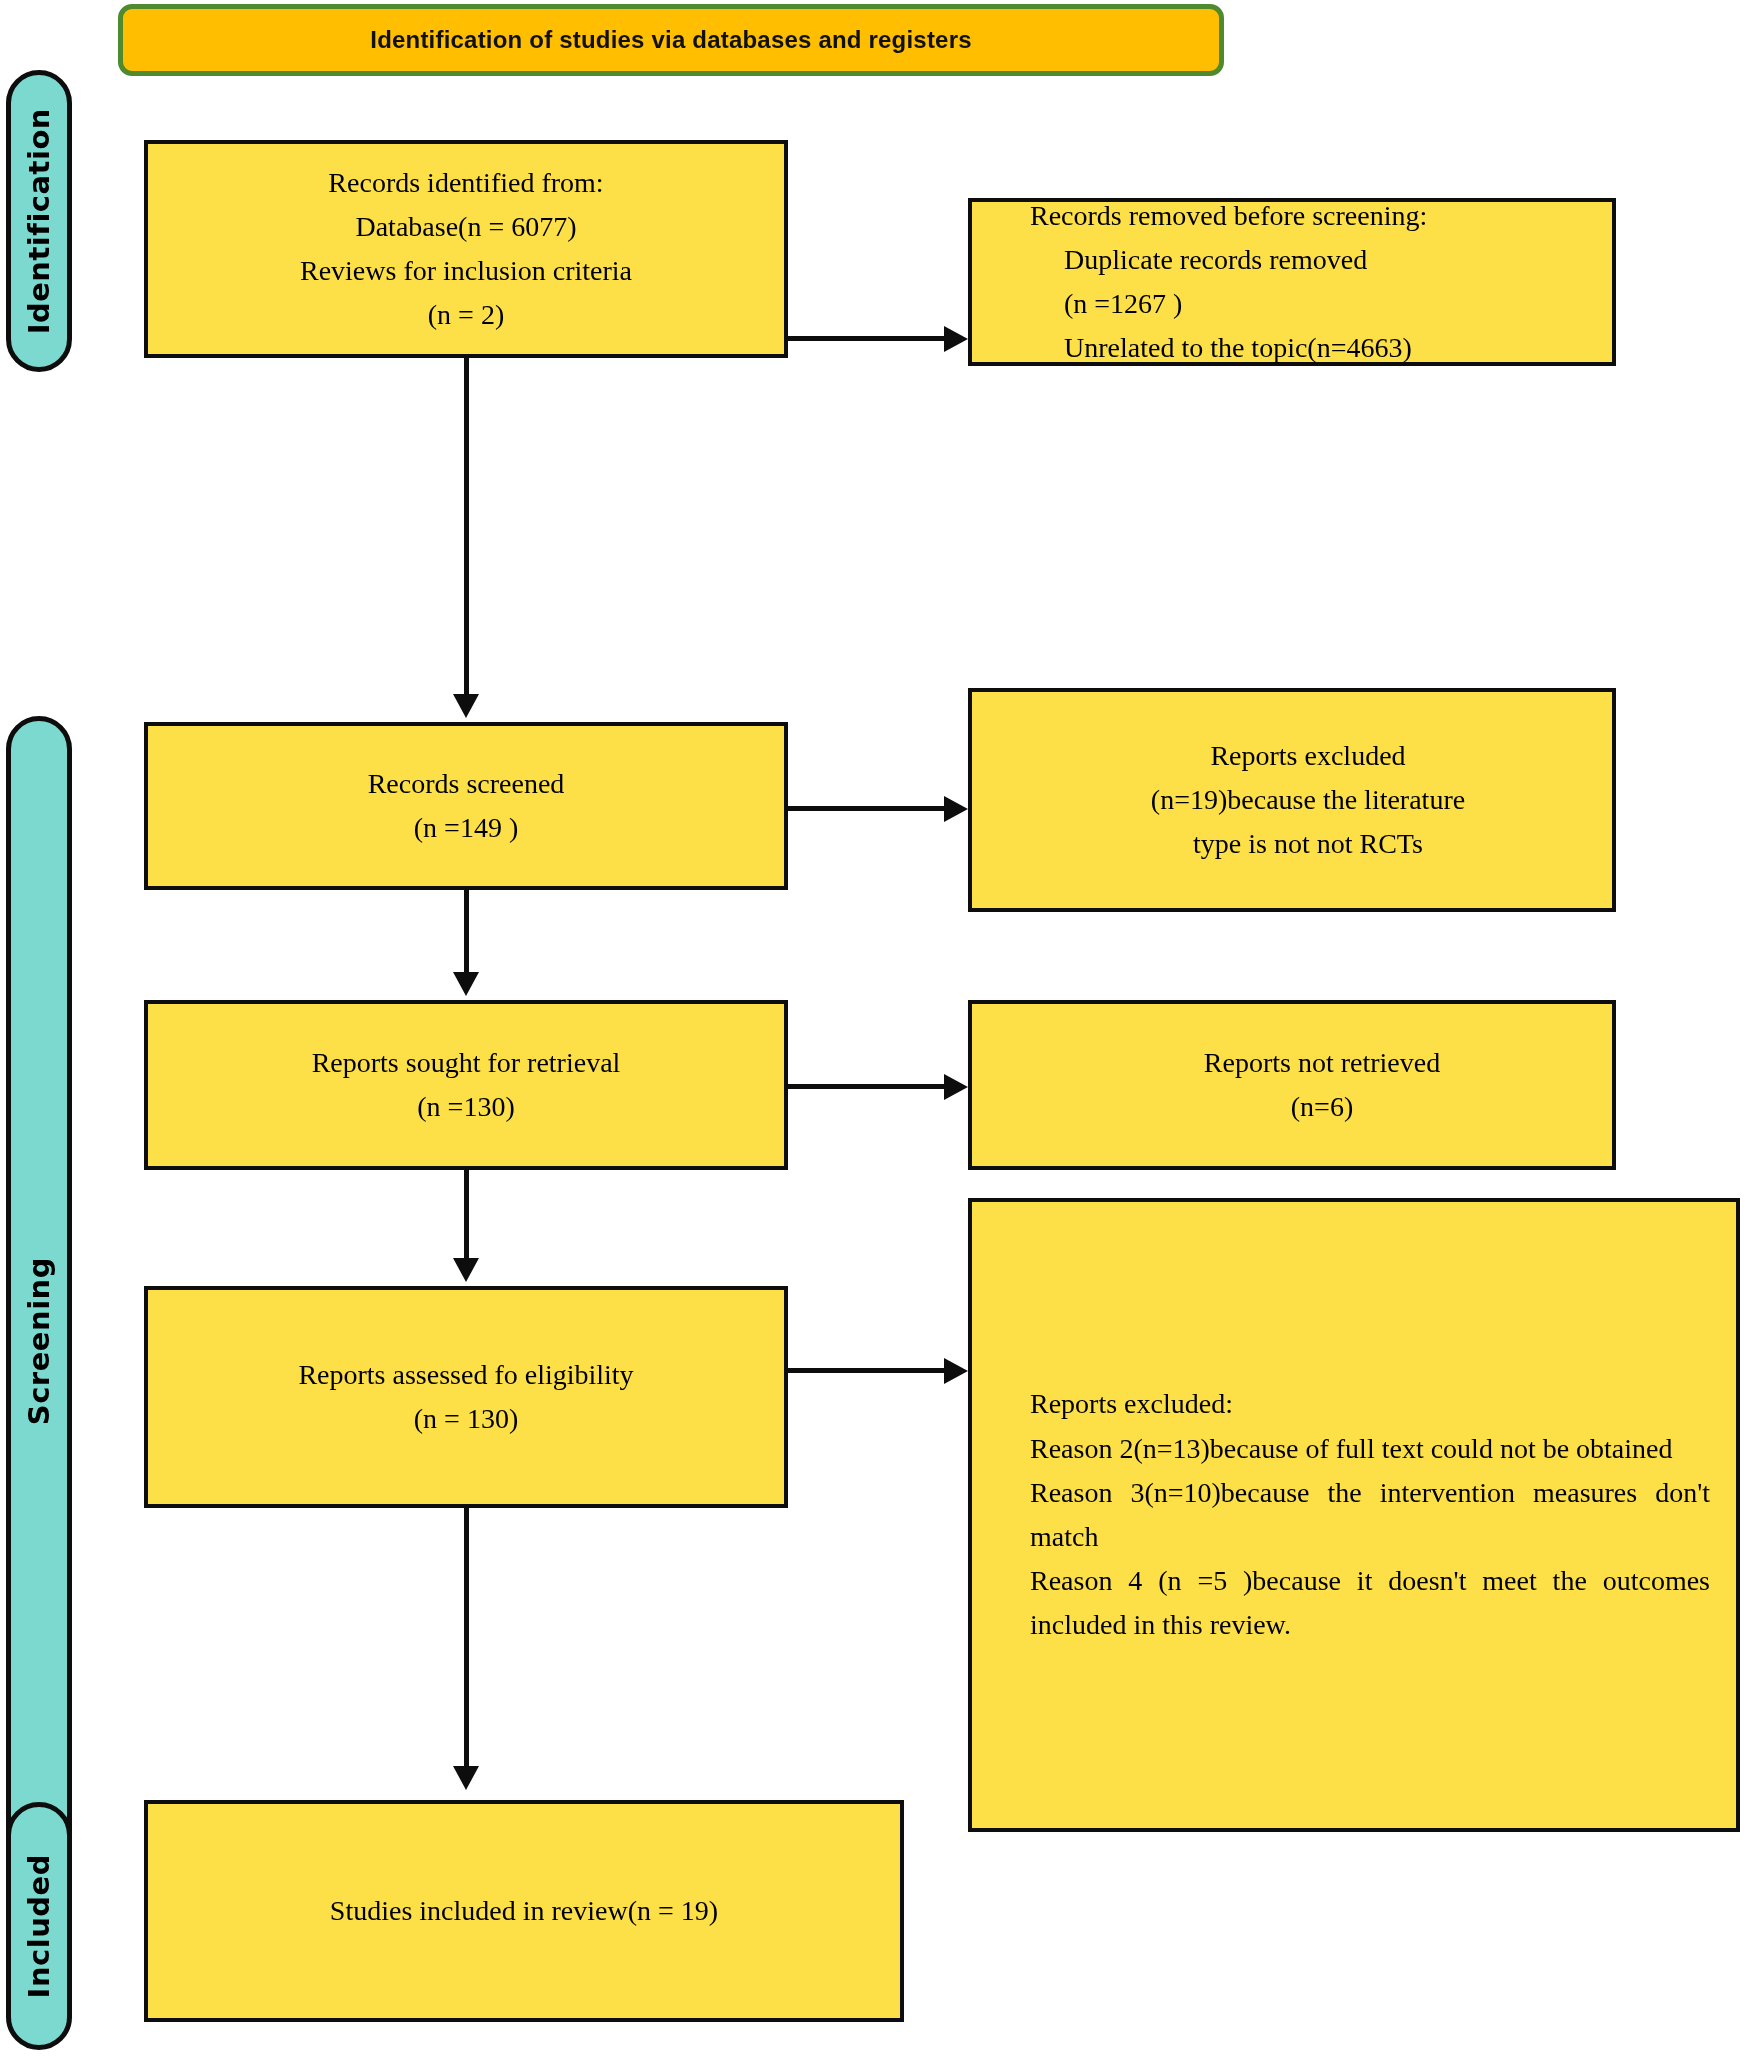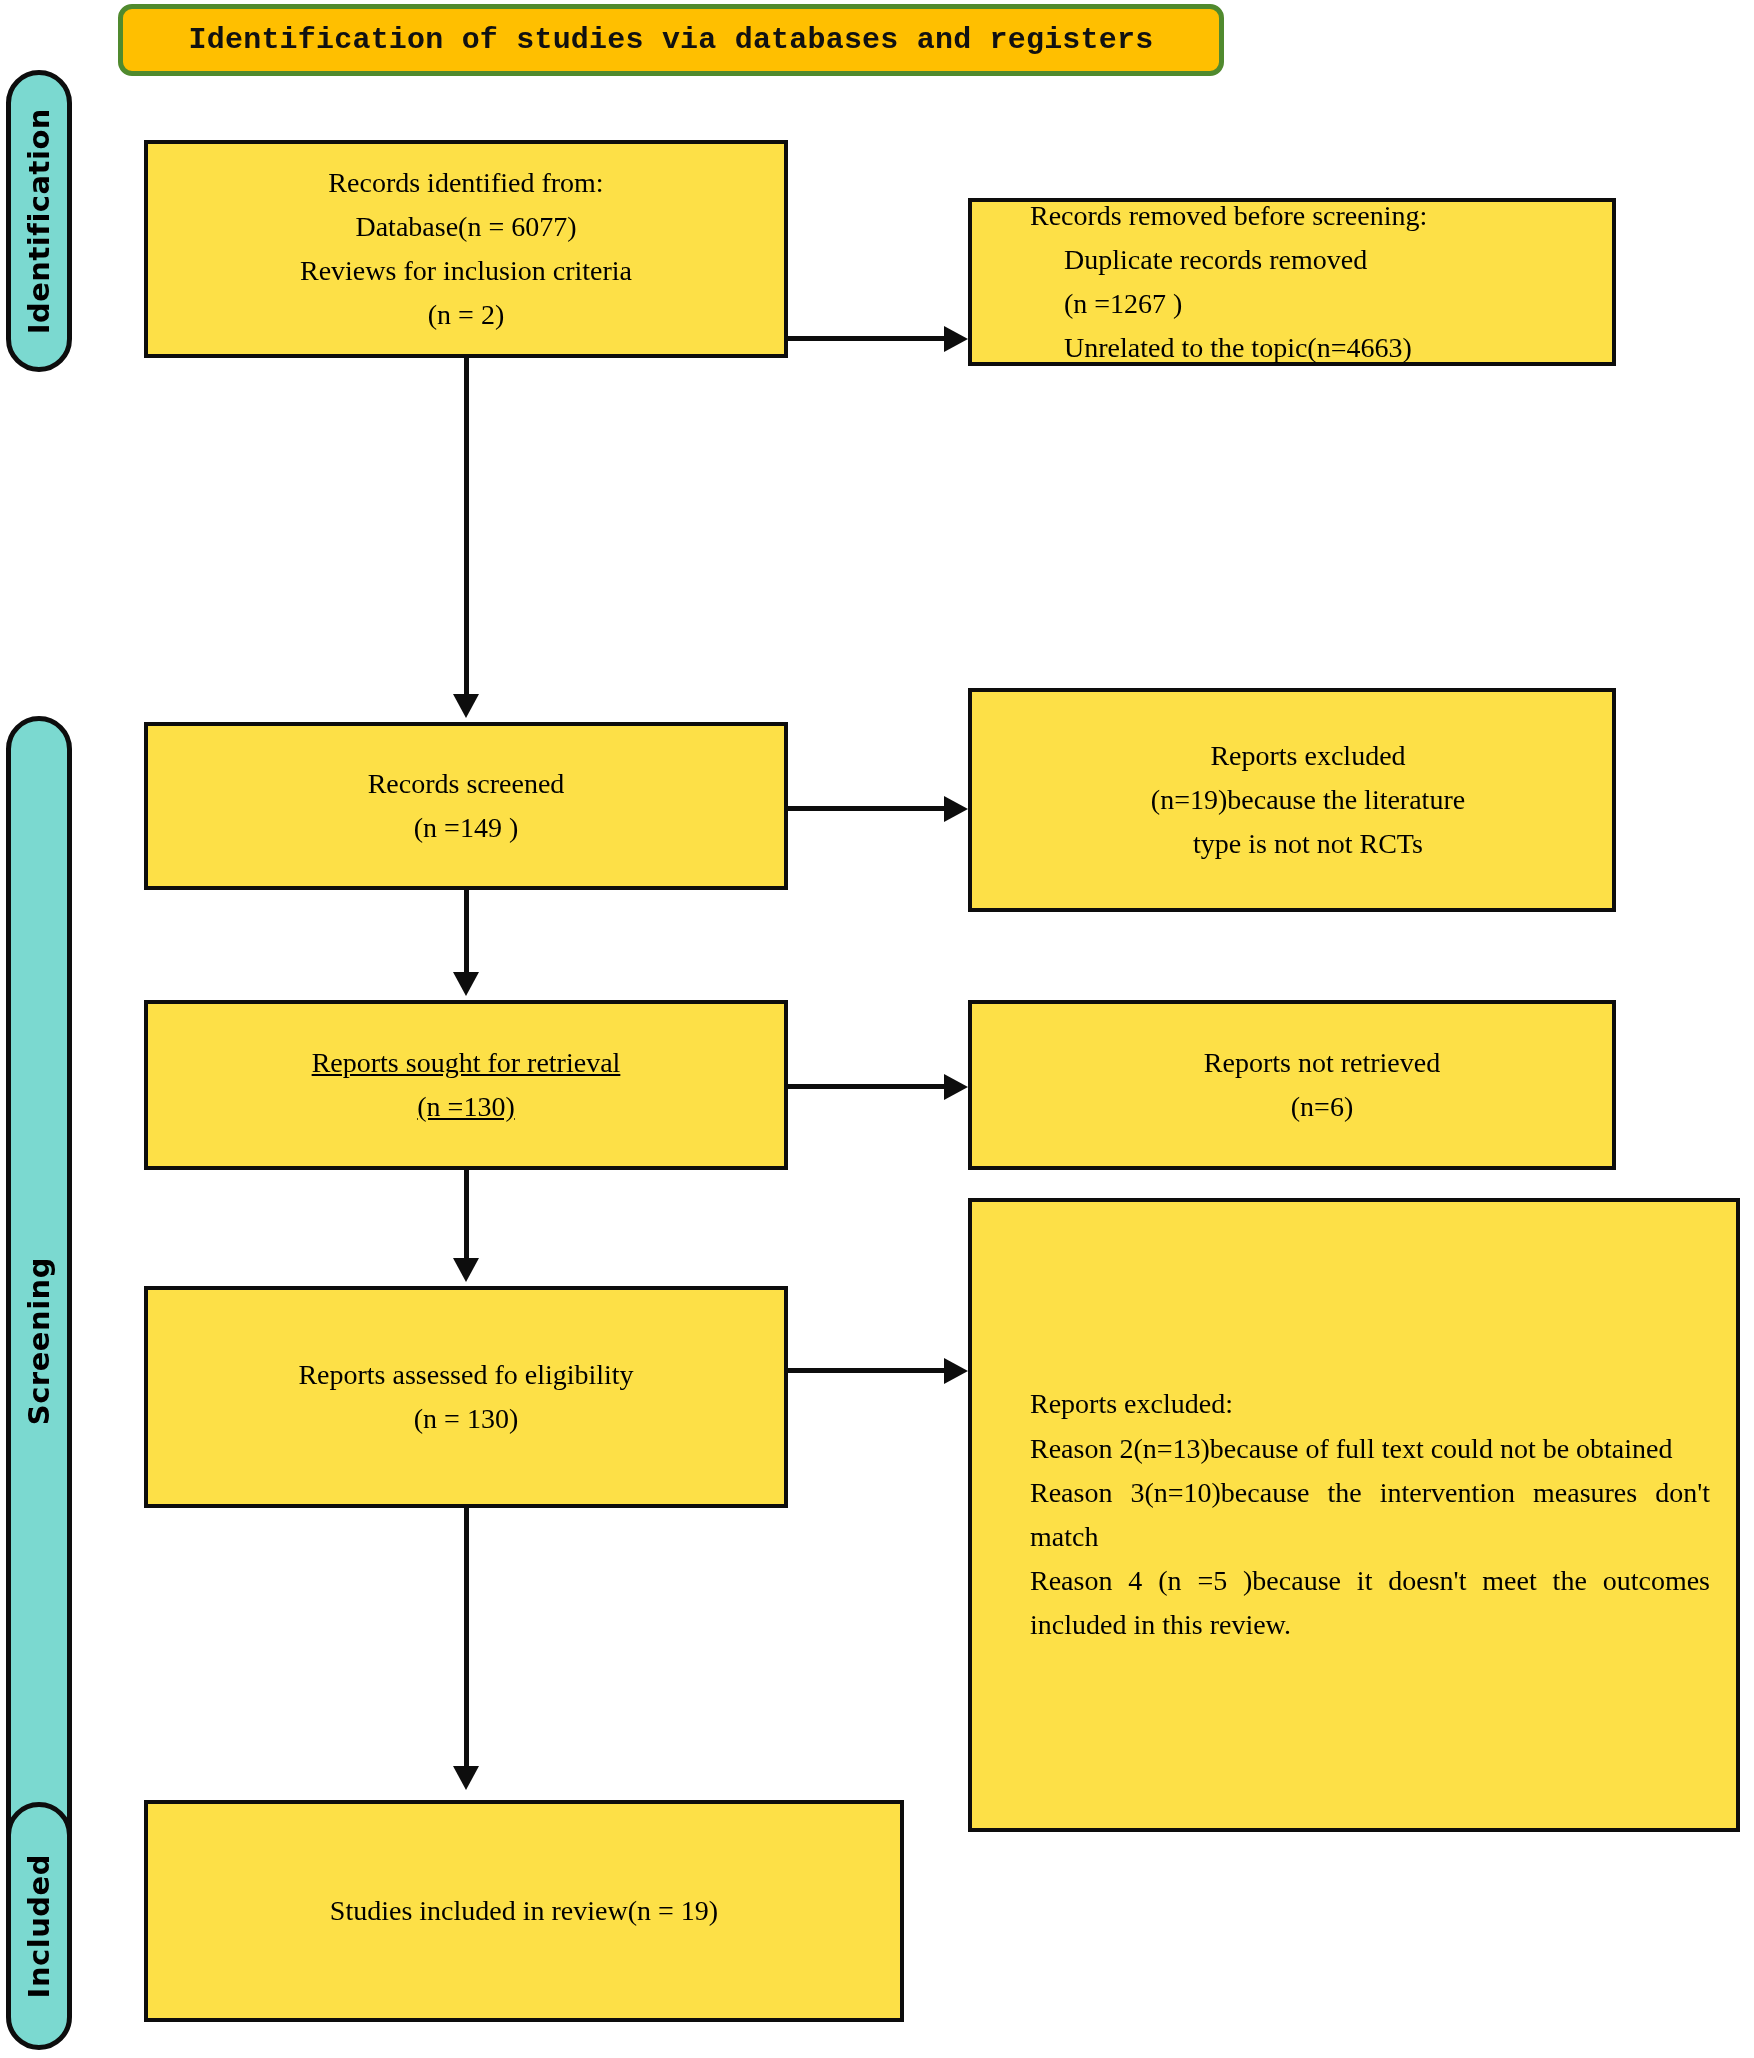--- a/index.html
+++ b/index.html
@@ -28,23 +28,23 @@
     height: 72px;
     background: #FFBF00;
     border: 5px solid #508A2E;
     border-radius: 14px;
     box-sizing: border-box;
     display: flex;
     align-items: center;
     justify-content: center;
   }
   .header-banner .title {
-    font-family: Liberation Mono, monospace;
+    font-family: Liberation Sans, sans-serif;
     font-weight: bold;
-    font-size: 30px;
+    font-size: 24px;
     color: #111111;
     letter-spacing: .2px;
     text-align: center;
     white-space: nowrap;
   }
 
   
   .stage-pill {
     position: absolute;
     background: #7BD9D0;
@@ -99,21 +99,21 @@
   .flow-box .pad {
     padding: 0 26px;
     margin-left: 32px;
   }
 
   
   #box-identified      { left: 144px;  top: 140px;  width: 644px;  height: 218px; }
   #box-removed         { left: 968px;  top: 198px;  width: 648px;  height: 168px; }
   #box-screened        { left: 144px;  top: 722px;  width: 644px;  height: 168px; }
   #box-excluded-1      { left: 968px;  top: 688px;  width: 648px;  height: 224px; align-items: center; }
-  #box-sought          { left: 144px;  top: 1000px; width: 644px;  height: 170px; text-decoration: underline; }
+  #box-sought          { left: 144px;  top: 1000px; width: 644px;  height: 170px; }
   #box-not-retrieved   { left: 968px;  top: 1000px; width: 648px;  height: 170px; padding-left: 28px; }
   #box-assessed        { left: 144px;  top: 1286px; width: 644px;  height: 222px; }
   #box-excluded-2      { left: 968px;  top: 1198px; width: 772px;  height: 634px; }
   #box-included        { left: 144px;  top: 1800px; width: 760px;  height: 222px; }
 
   
   .conn {
     position: absolute;
     background: #0d0d0d;
   }

